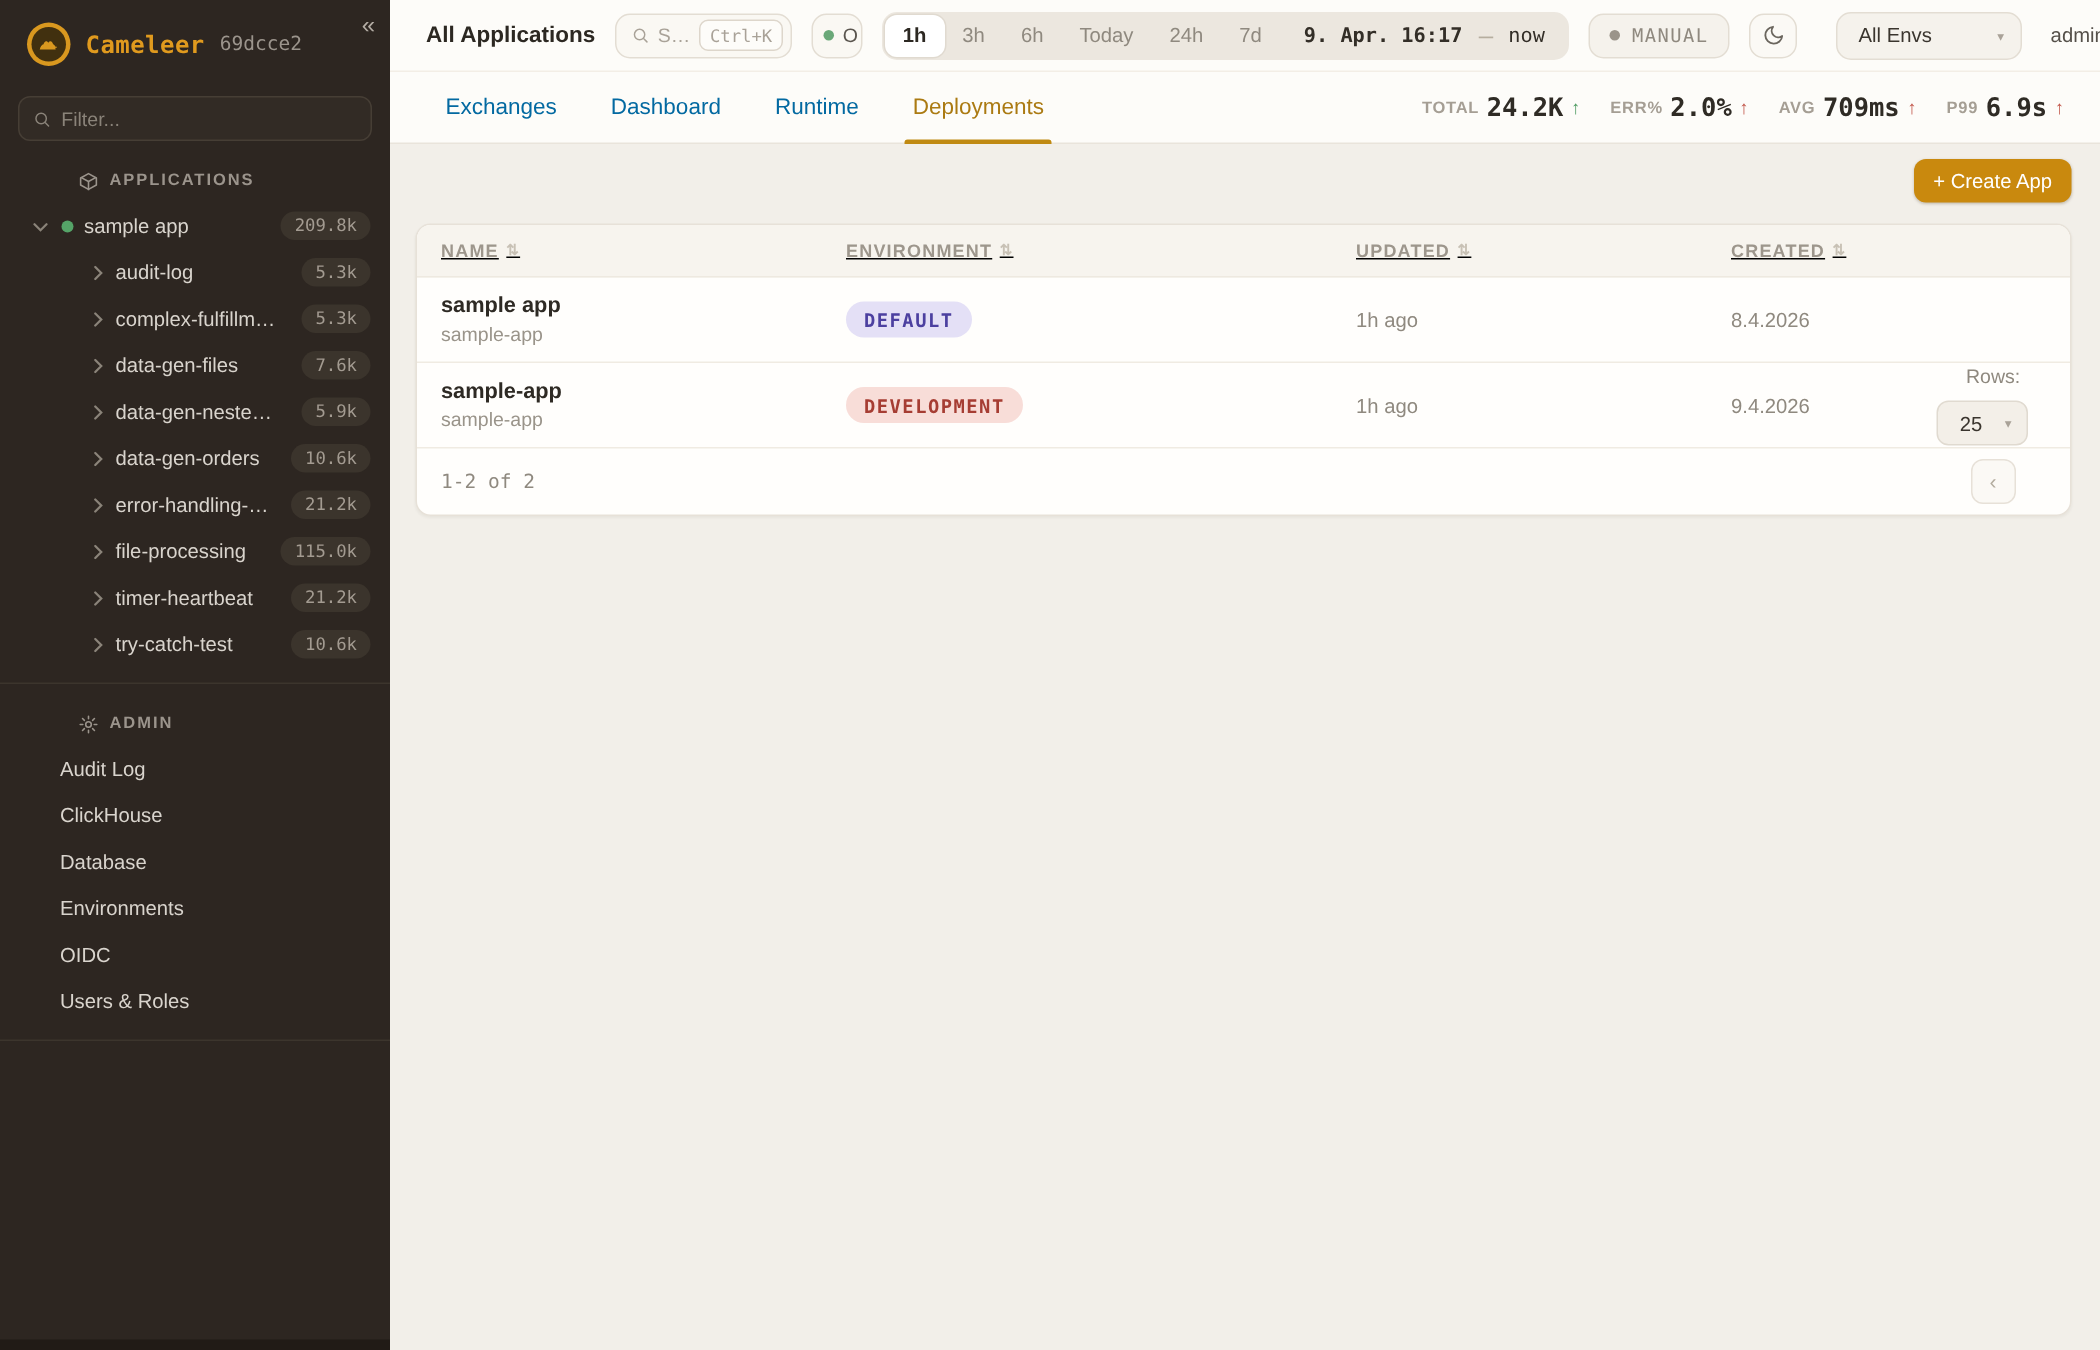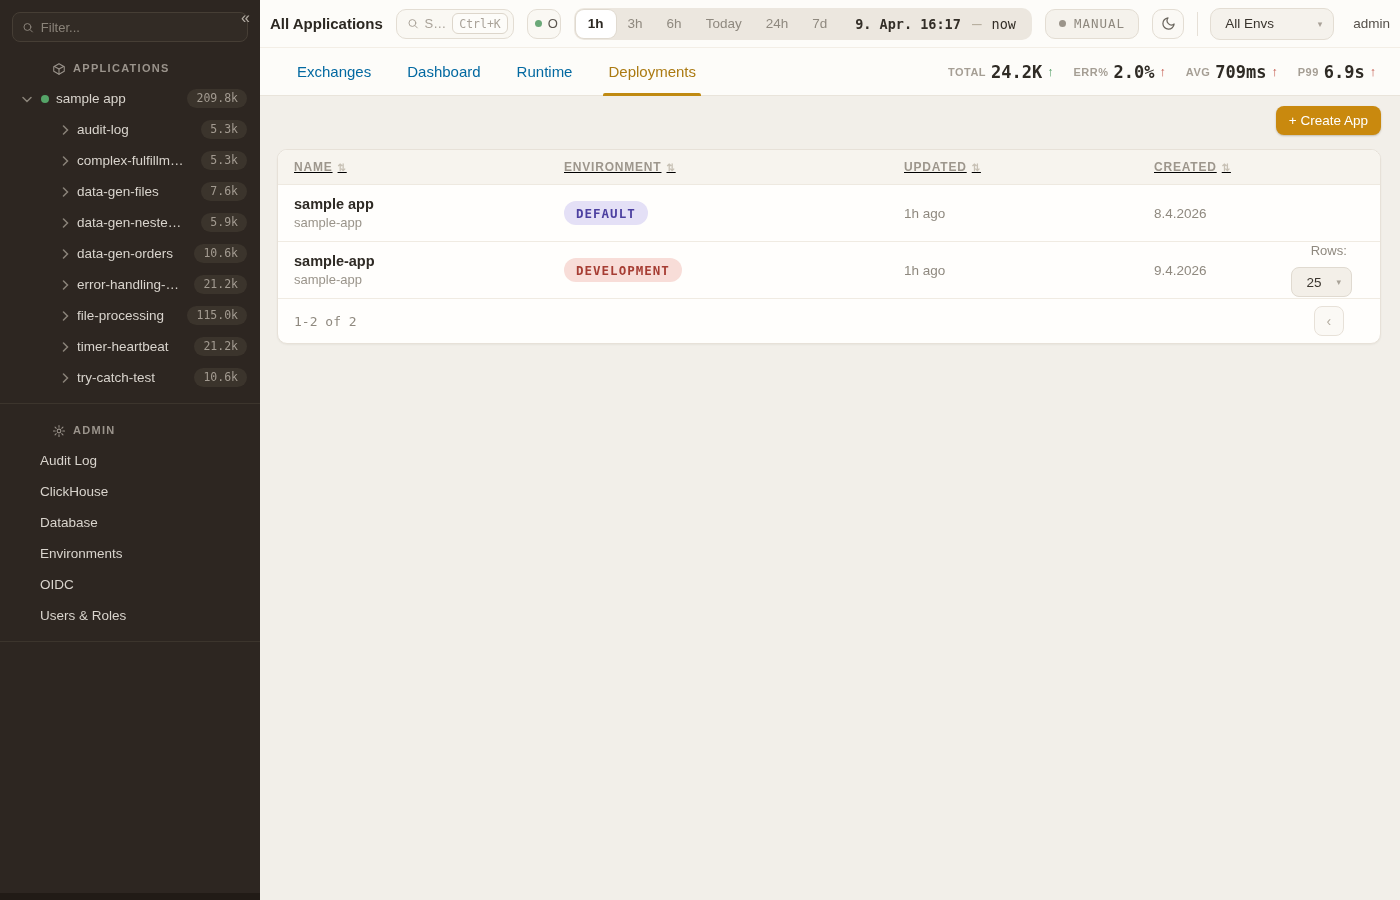--- a/index.html
+++ b/index.html
@@ -25,21 +25,21 @@
   .dot-green { width:8px; height:8px; border-radius:50%; background:#55a468; margin:0 7px 0 2px; flex-shrink:0; }
   .count-badge { margin-left:auto; background:#3b342c; color:#a39b91; font-family:"DejaVu Sans Mono",monospace; font-size:11.5px; padding:3px 9px; border-radius:10px; line-height:1.2; }
   .side-divider { height:1px; background:#3c352d; margin:10px 0; }
   .admin-item { padding:8px 14px 8px 40px; color:#d9d4cd; font-size:13.5px; cursor:pointer; }
   .sidebar-spacer { flex:1; }
   .sidebar-footer { border-top:1px solid #3c352d; display:flex; align-items:center; gap:13px; padding:15px 14px 15px 27px; color:#b1aaa1; font-size:14px; cursor:pointer; }
   .sidebar-strip { height:7px; background:#211b16; }
 
   
   .main { flex:1; display:flex; flex-direction:column; min-width:0; }
-  .topbar { height:48px; background:#fdfcf9; border-bottom:1px solid #f3eee6; display:flex; align-items:center; padding:0 10px; gap:13px; }
+  .topbar { height:48px; background:#fdfcf9; border-bottom:1px solid #f3eee6; display:flex; align-items:center; padding:0 24px; gap:13px; }
   .page-title { font-size:15px; font-weight:bold; color:#2c2822; margin-right:0; white-space:nowrap; }
   .search-box { width:118px; height:30px; border:1px solid #e3ddd3; border-radius:10px; background:#faf8f3; display:flex; align-items:center; gap:6px; padding:0 5px 0 10px; cursor:text; flex-shrink:0; }
   .search-ph { font-size:13px; color:#a9a298; }
   .kbd { border:1px solid #ddd6cb; border-radius:6px; font-family:"DejaVu Sans Mono",monospace; font-size:11.5px; color:#a9a298; padding:2.5px 6px; background:#fdfcf9; white-space:nowrap; }
   .online-pill { height:30px; width:34px; border:1px solid #e3ddd3; border-radius:10px; background:#faf8f3; display:flex; align-items:center; gap:6px; padding:0 7px; overflow:hidden; cursor:pointer; flex-shrink:0; }
   .dot-sm-green { width:7px; height:7px; border-radius:50%; background:#6aa878; flex-shrink:0; }
   .online-label { font-size:13px; color:#5a554e; }
   .time-group { height:32px; background:#ece7df; border-radius:10px; display:flex; align-items:center; padding:2px; flex-shrink:0; }
   .seg { padding:0 12px; height:28px; display:flex; align-items:center; border-radius:8px; font-size:13.5px; color:#8f897f; cursor:pointer; }
   .seg.active { background:#ffffff; color:#2c2822; font-weight:bold; box-shadow:0 0 0 1px #e0dad0; }
@@ -85,20 +85,31 @@
   .rows-select { border:1px solid #e0dad0; background:#f3efe8; border-radius:8px; height:30px; display:flex; align-items:center; gap:15px; padding:0 10px 0 14px; font-size:13.5px; color:#3a352e; cursor:pointer; margin-right:14px; }
   .page-btn { width:30px; height:30px; border:1px solid #e7e1d8; border-radius:8px; background:#fbf9f5; color:#b3ac9f; display:flex; align-items:center; justify-content:center; font-size:14px; cursor:pointer; }
   .page-ind { font-size:13.5px; color:#6b665e; letter-spacing:2px; padding:0 3px; }
 </style>
 </head>
 <body>
 
 <aside class="sidebar">
   <span class="collapse-btn">«</span>
 
+  <div class="sidebar-header">
+    <span class="logo-badge">
+      <span class="logo-inner">
+        <svg width="17" height="17" viewBox="0 0 24 24" fill="#d9981f">
+            <path d="M3.5 17c.6-2.6 2-4.6 3.6-4.9.3-1.7 1.3-3 2.5-3 .9 0 1.6.6 2 1.5.4-.9 1.1-1.5 2-1.5 1.2 0 2.2 1.3 2.5 3 .8.2 1.5.9 1.9 1.9l1.6.3-.3 1.2-1.2-.1c.2.5.3 1 .4 1.6H3.5z"></path>
+          </svg>
+      </span>
+    </span>
+    <span class="logo-title">Cameleer</span>
+    <span class="logo-version">69dcce2</span>
+  </div>
 
   <div class="filter-wrap">
     <svg width="13" height="13" viewBox="0 0 24 24" fill="none" stroke="#8a8379" stroke-width="2" stroke-linecap="round">
         <circle cx="11" cy="11" r="7"></circle>
         <path d="M21 21l-4.3-4.3"></path>
       </svg>
     <input type="text" placeholder="Filter..." style="">
   </div>
 
   <div class="section-head">

